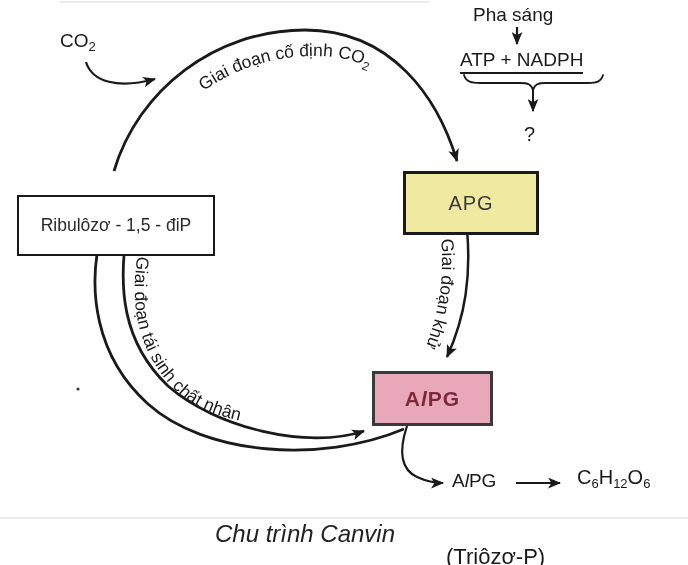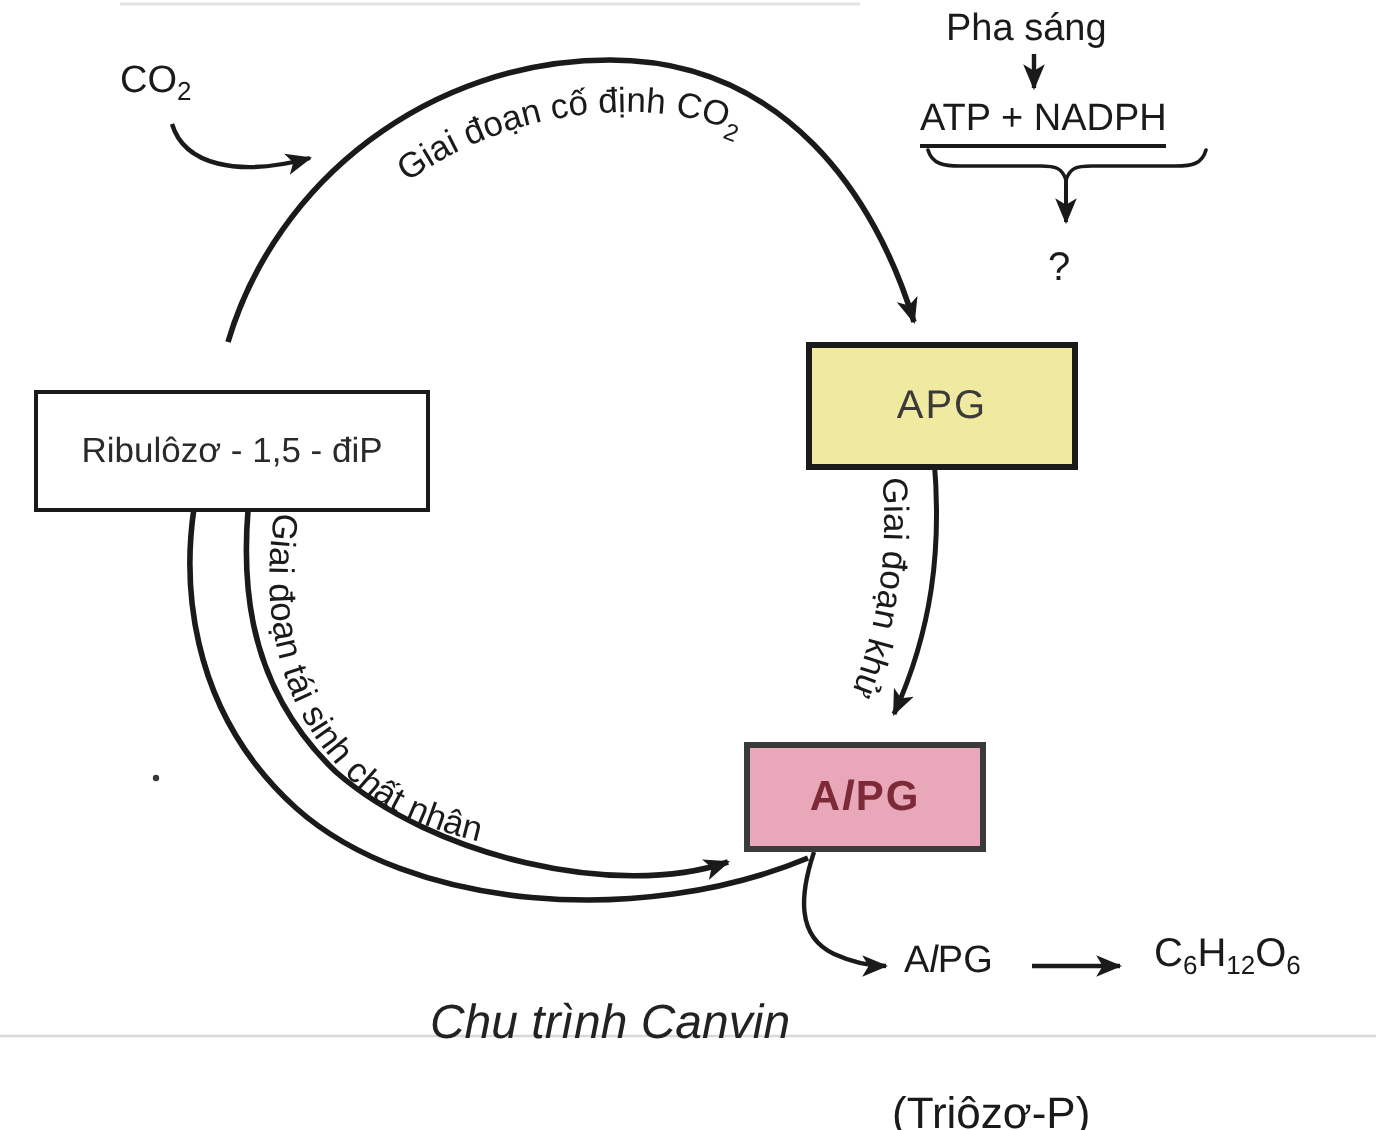--- a/index.html
+++ b/index.html
@@ -15,21 +15,21 @@
        border:3px solid #1a1a1a;font-size:20px;letter-spacing:1px;color:#3a3a3a;}
   .alpg{left:372px;top:371px;width:121px;height:55px;background:#e9a8ba;
         border:3px solid #3a3a3a;font-size:21px;font-weight:bold;color:#7d2a38;letter-spacing:1px;}
   .co2{left:60px;top:30px;font-size:19px;text-align:center;}
   .phasang{left:473px;top:4px;font-size:19px;}
   .atp{left:460px;top:49px;font-size:19px;border-bottom:2px solid #1a1a1a;padding-bottom:1px;}
   .question{left:524px;top:123px;font-size:20px;}
   .alpg-export{left:452px;top:470px;font-size:19px;}
   .triose{left:446px;top:524px;font-size:22px;margin-top:20px;}
   .glucose{left:577px;top:466px;font-size:20px;}
-  .caption{left:140px;top:498px;width:330px;text-align:center;font-size:24px;
+  .caption{left:140px;top:520px;width:330px;text-align:center;font-size:24px;
            font-style:italic;color:#222222;}
   .lbl sub{font-size:13px;vertical-align:-4px;line-height:0;}
   .ital{font-style:italic;}
   .curveLabel{font-family:"Liberation Sans","DejaVu Sans",sans-serif;font-size:17.5px;fill:#1a1a1a;}
   .curveSub{font-size:12px;}
 </style>
 </head>
 <body>
 
 <div class="stage">

